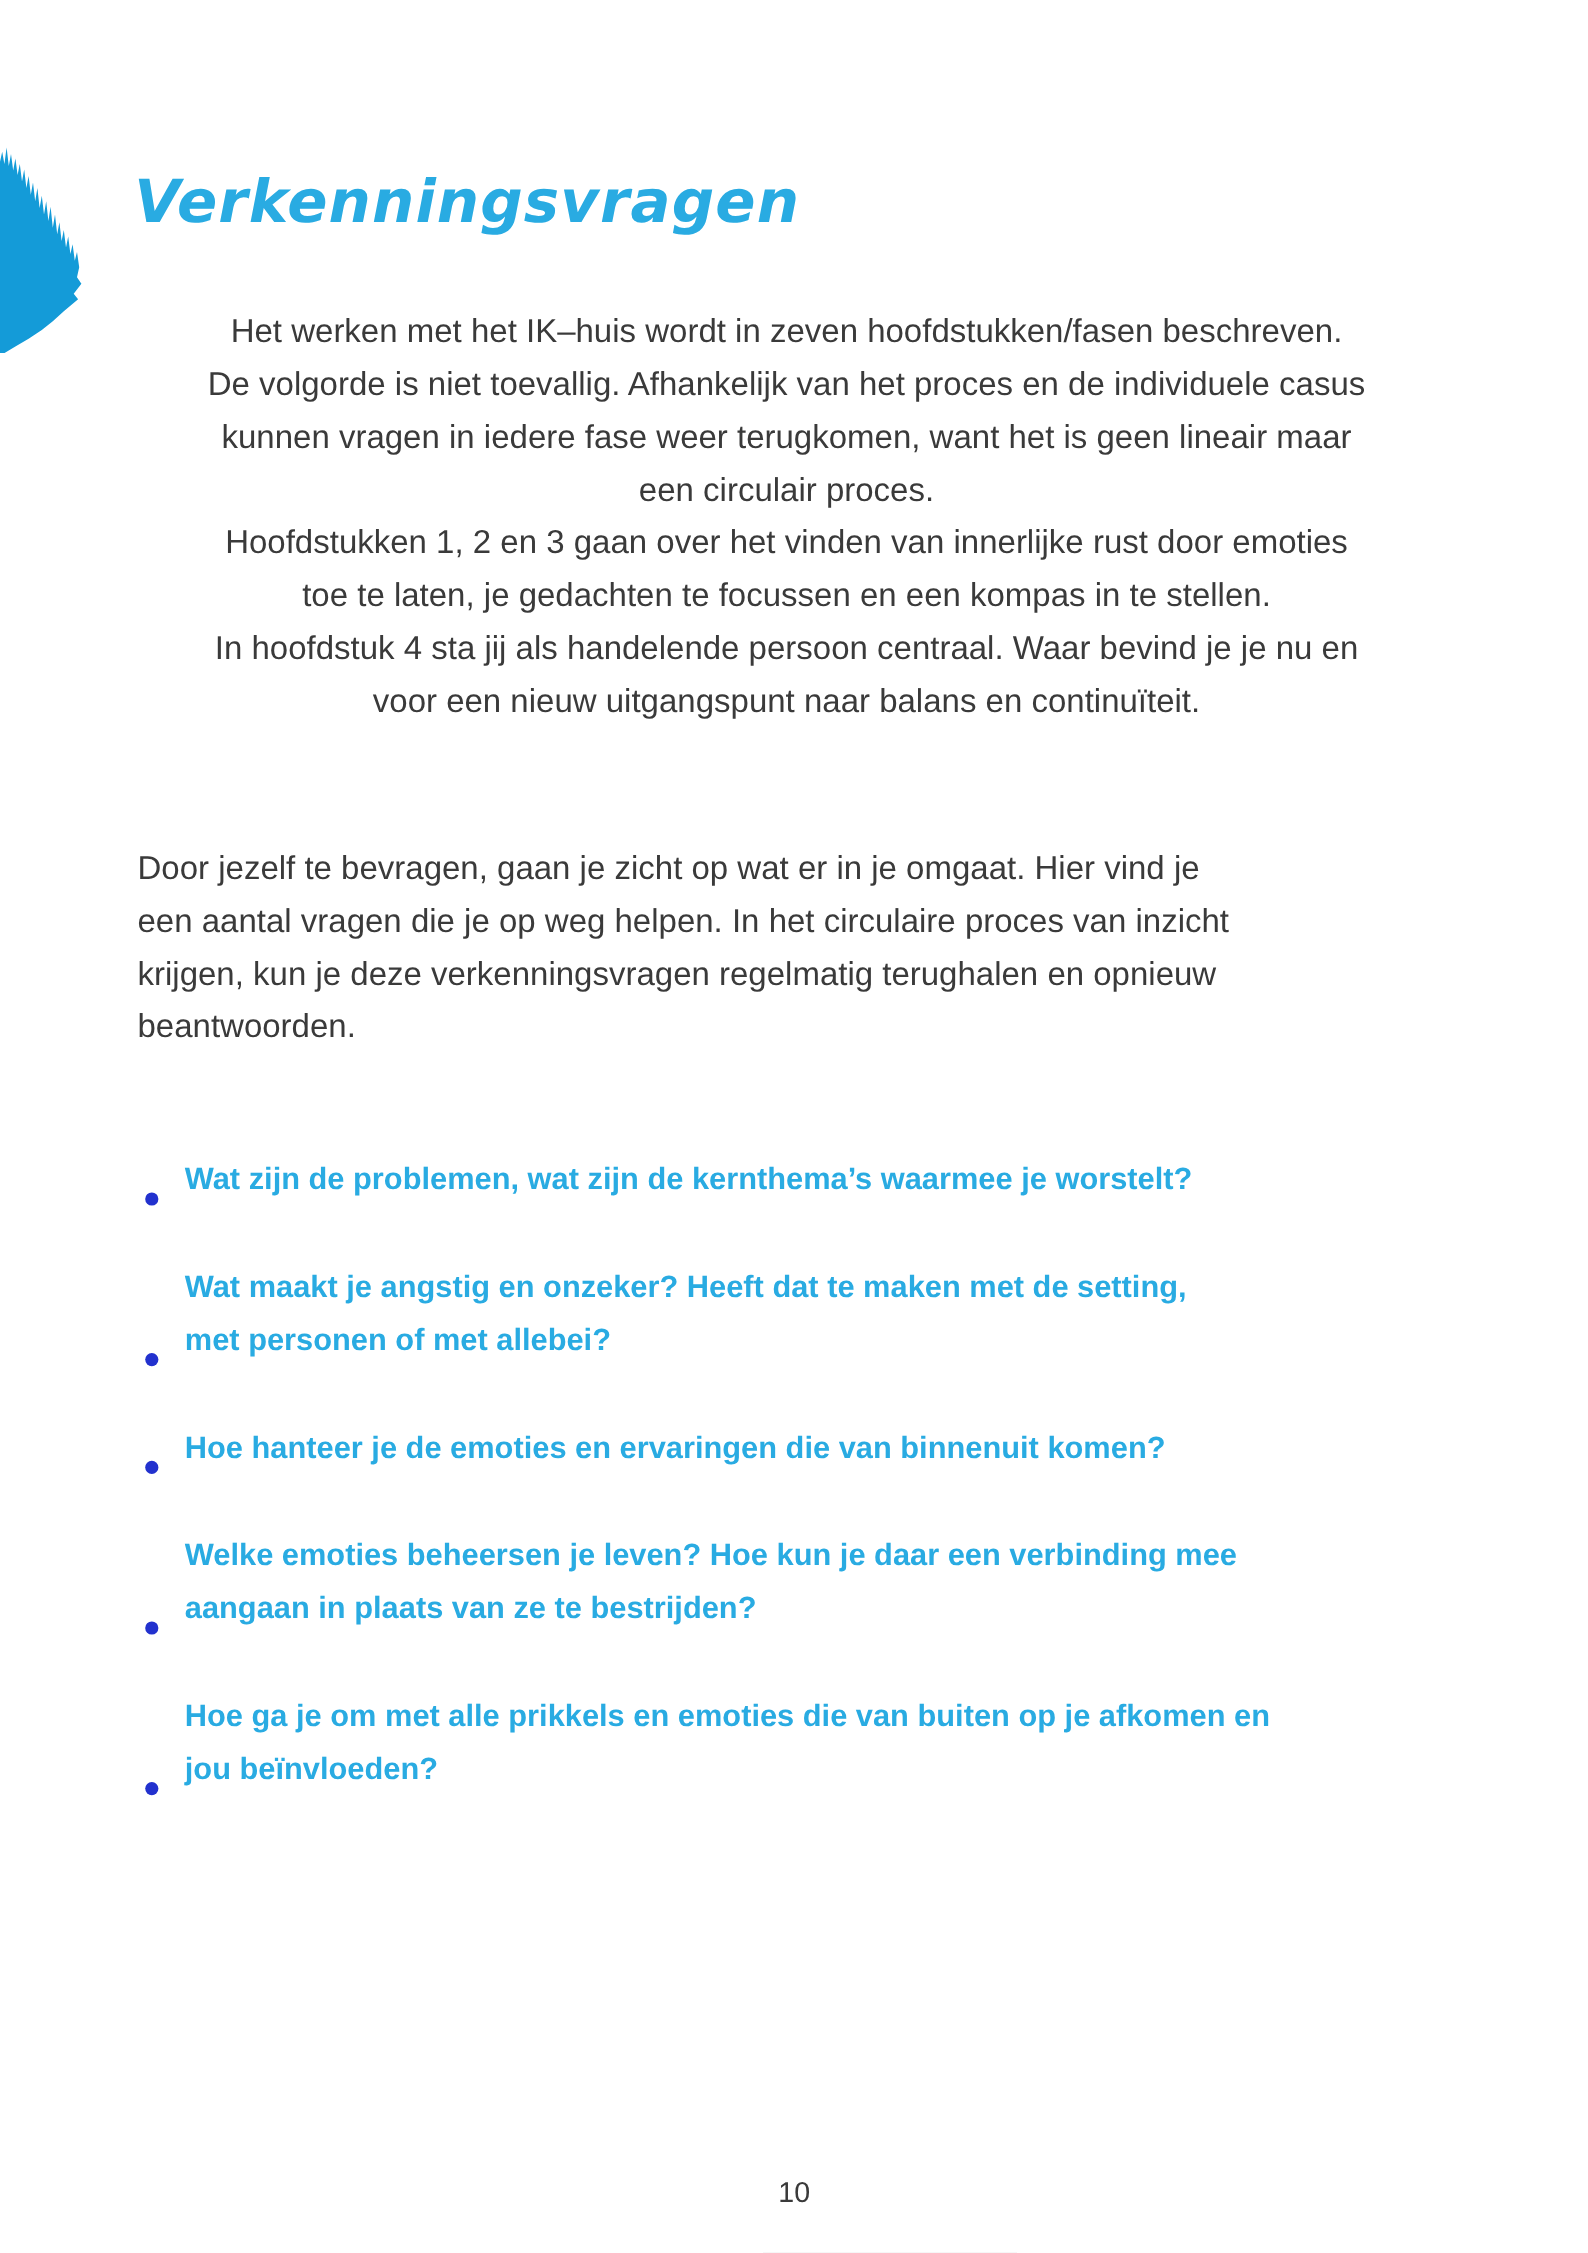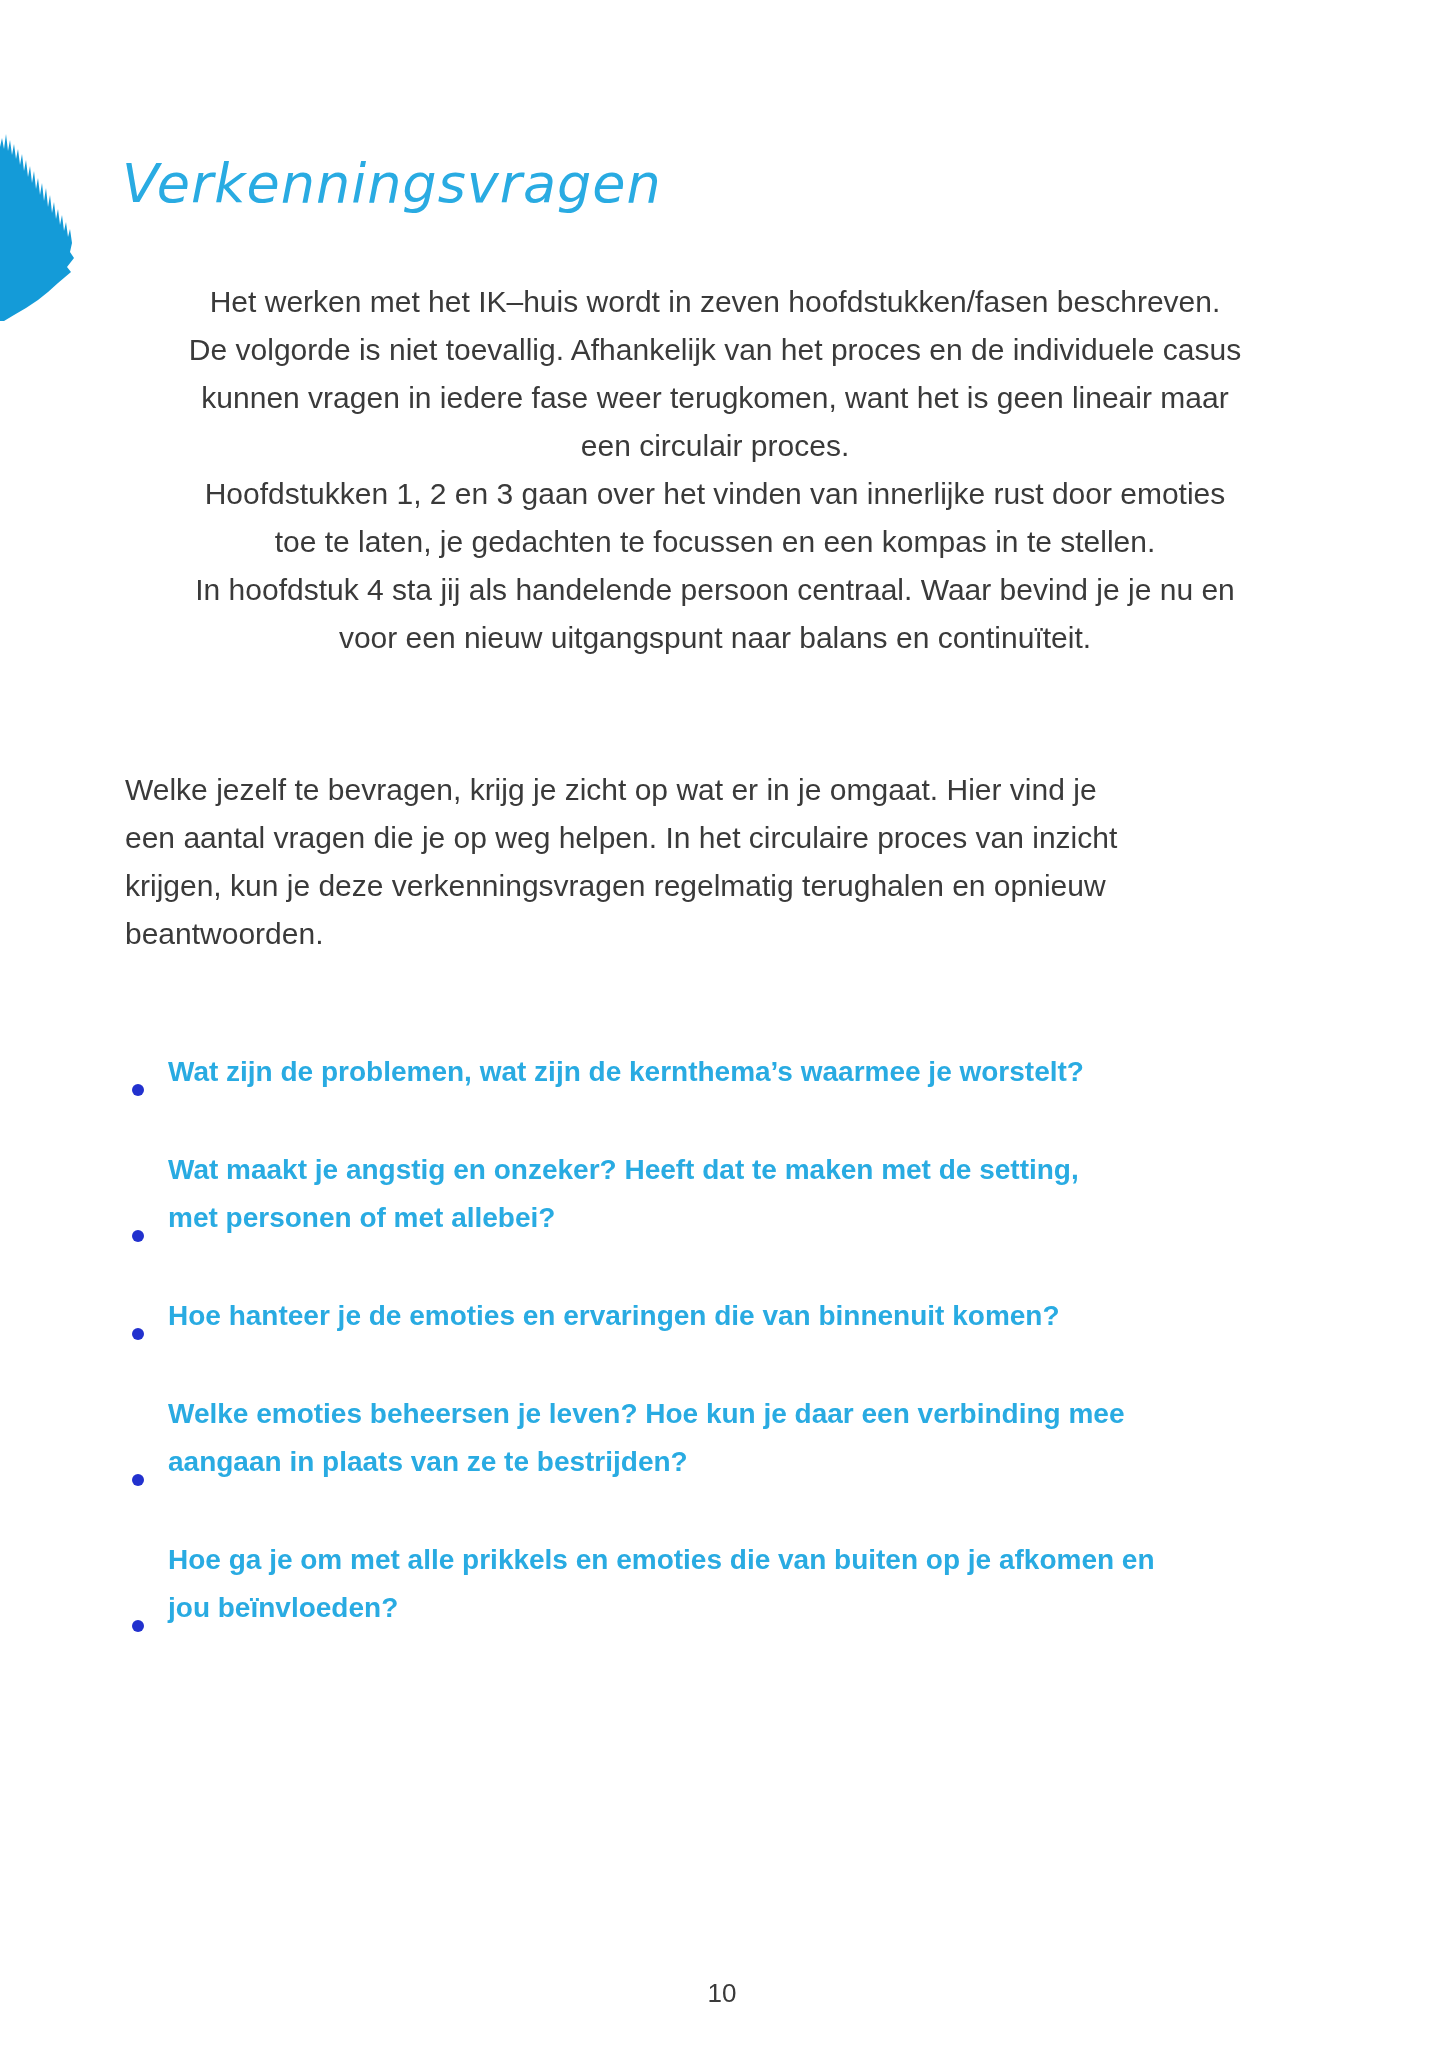--- a/index.html
+++ b/index.html
@@ -26,21 +26,21 @@
     width: 76px;
     height: 196px;
     color: var(--brush-blue);
   }
   .title {
     position: absolute;
     left: 122px;
     top: 152px;
     font-family: "DejaVu Sans", sans-serif;
     font-style: italic;
-    font-weight: 400;
+    font-weight: 700;
     font-size: 54px;
     letter-spacing: 1px;
     color: var(--accent-cyan);
     white-space: nowrap;
   }
   .body-block {
     position: absolute;
     left: 125px;
     width: 1180px;
     font-size: 30px;
@@ -110,21 +110,21 @@
       <div class="line">De volgorde is niet toevallig. Afhankelijk van het proces en de individuele casus</div>
       <div class="line">kunnen vragen in iedere fase weer terugkomen, want het is geen lineair maar</div>
       <div class="line">een circulair proces.</div>
       <div class="line">Hoofdstukken 1, 2 en 3 gaan over het vinden van innerlijke rust door emoties</div>
       <div class="line">toe te laten, je gedachten te focussen en een kompas in te stellen.</div>
       <div class="line">In hoofdstuk 4 sta jij als handelende persoon centraal. Waar bevind je je nu en</div>
       <div class="line">voor een nieuw uitgangspunt naar balans en continuïteit.</div>
     </div>
 
   <div class="body-block para-2">
-      <div class="line">Welke jezelf te bevragen, krijg je zicht op wat er in je omgaat. Hier vind je</div>
+      <div class="line">Door jezelf te bevragen, gaan je zicht op wat er in je omgaat. Hier vind je</div>
       <div class="line">een aantal vragen die je op weg helpen. In het circulaire proces van inzicht</div>
       <div class="line">krijgen, kun je deze verkenningsvragen regelmatig terughalen en opnieuw</div>
       <div class="line">beantwoorden.</div>
     </div>
 
   <div class="questions">
       <div class="q-item">
         <span class="q-dot"></span>
         <div class="q-lines">
           <div class="line">Wat zijn de problemen, wat zijn de kernthema’s waarmee je worstelt?</div>

